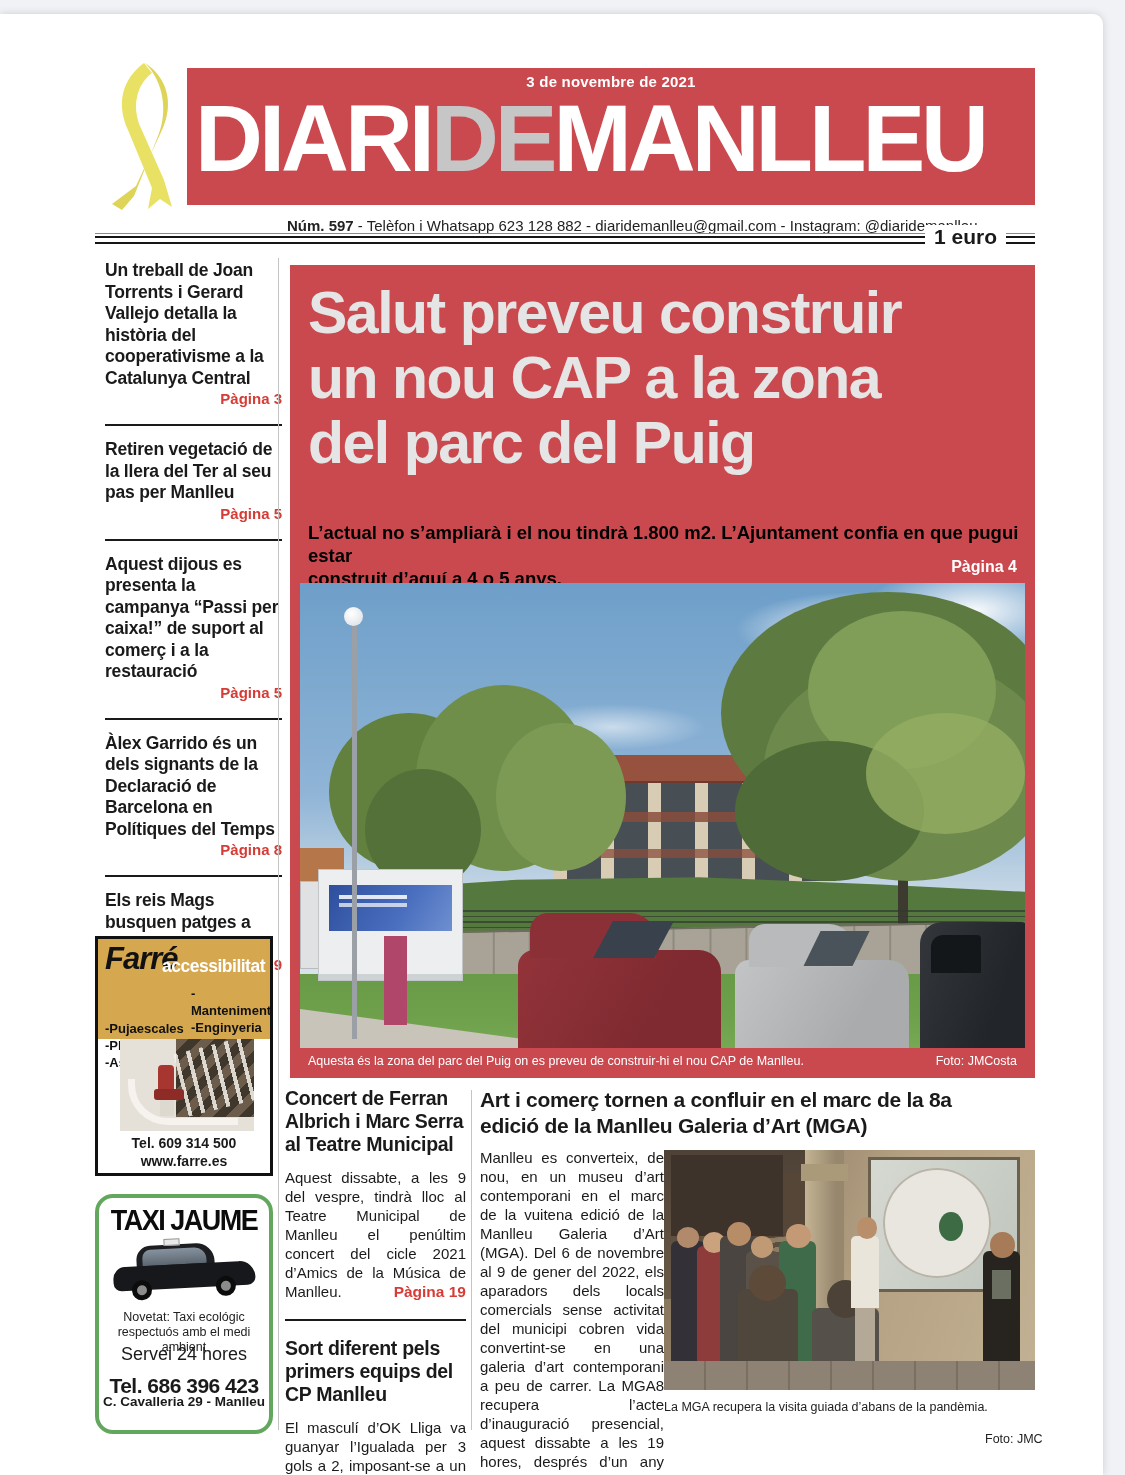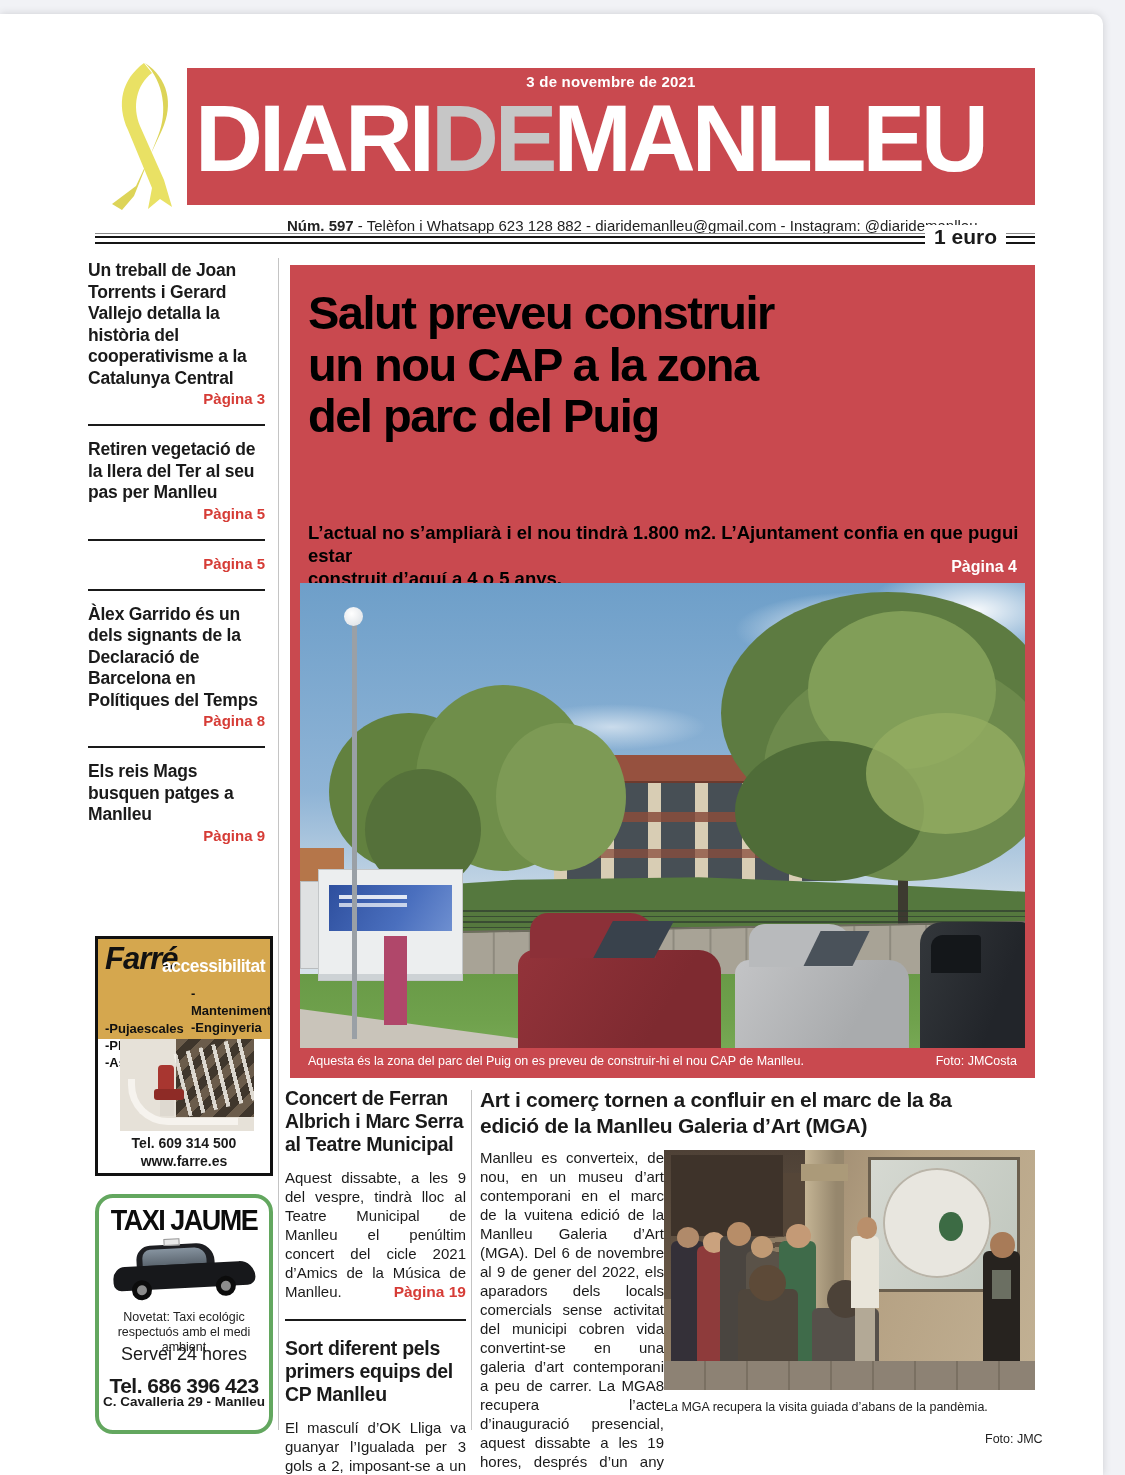--- a/index.html
+++ b/index.html
@@ -14,21 +14,21 @@
   #masthead-title { left:8px; top:24px; width:840px; font-weight:bold; font-size:94px; line-height:1; letter-spacing:-4px; white-space:nowrap; color:#fff; }
   #masthead-title .t-grey { color:#c6c6c6; }
   #ribbon { left:98px; top:60px; width:94px; height:152px; }
   #infoline { left:287px; top:217px; font-size:15px; color:#222; }
   #infoline b { font-weight:bold; }
   #rule { left:95px; top:236px; width:940px; height:8px; border-top:2.5px solid #151515; border-bottom:2.5px solid #151515; }
   #rule:before { content:""; position:absolute; left:0; right:0; top:-5px; border-top:1px solid #8a8a8a; }
   #price { left:925px; top:225px; background:#fff; padding:0 9px; font-weight:bold; font-size:21px; z-index:3; }
 
   
-  #sidebar { left:88px; top:260px; width:177px; }
+  #sidebar { left:105px; top:260px; width:177px; }
   .sb-item + .sb-item { border-top:2px solid #1a1a1a; margin-top:17px; padding-top:13px; }
   .sb-h { font-weight:bold; font-size:17.5px; line-height:21.5px; letter-spacing:-.2px; }
   .pageref { color:#d63c36; font-weight:bold; font-size:15px; }
   .sb-item .pageref { display:block; text-align:right; margin-top:1px; }
   .vline { width:1px; background:#c4c4c4; }
   #vline1 { left:278px; top:258px; height:1172px; }
   #vline2 { left:471px; top:1090px; height:340px; }
 
   
   #farre { left:95px; top:936px; width:178px; height:240px; border:3px solid #111; background:#fff; overflow:hidden; }
@@ -59,21 +59,21 @@
   .wheel { top:40px; width:20px; height:20px; background:#0c0c0c; border-radius:50%; }
   .wheel:after { content:""; position:absolute; left:5px; top:5px; width:10px; height:10px; background:#8c8c8c; border-radius:50%; }
   #wheel1 { left:18px; } #wheel2 { left:102px; }
   #taxi-note { left:4px; top:112px; width:162px; text-align:center; font-size:12.5px; line-height:15px; color:#222; }
   #taxi-serv { left:0; top:146px; width:100%; text-align:center; font-size:18px; color:#1a1a1a; }
   #taxi-tel { left:0; top:176px; width:100%; text-align:center; font-weight:bold; font-size:21px; letter-spacing:-.5px; }
   #taxi-addr { left:0; top:196px; width:100%; text-align:center; font-weight:bold; font-size:13.5px; }
 
   
   #lead { left:290px; top:265px; width:745px; height:813px; background:#c9494f; }
-  #lead-headline { left:18px; top:16px; width:715px; color:#000000; font-weight:bold; font-size:47px; line-height:1.1; letter-spacing:-1.5px; white-space:pre-line;margin-top:6px; }
+  #lead-headline { left:18px; top:16px; width:715px; color:#e5e5e5; font-weight:bold; font-size:59px; line-height:1.1; letter-spacing:-1.5px; white-space:pre-line; }
   #lead-sub { left:18px; top:256px; width:712px; color:#000000; font-weight:bold; font-size:18.5px; line-height:23px; white-space:pre-line; }
   #lead-page { right:18px; top:293px; color:#fff; font-weight:bold; font-size:16px; }
   #lead-photo { left:10px; top:318px; width:725px; height:465px; overflow:hidden; background:linear-gradient(#6e9fc9 0%,#8fb4d6 45%,#c9d9e6 68%,#d7e2ea 75%); }
   #lead-caption { left:18px; top:789px; width:710px; color:#ffffff; font-size:12.5px; }
   #lead-credit { right:18px; top:789px; color:#fff; font-size:12.5px; }
 
   
   .cloud { background:radial-gradient(closest-side,rgba(255,255,255,.95),rgba(255,255,255,0)); border-radius:50%; }
   #building { left:35%; top:37%; width:39%; height:27%; background:#8a4c3c; }
   #building .b-roof { left:0; top:0; width:100%; height:22%; background:#96584472; background:#96513f; border-bottom:2px solid #6d3a2d; }
@@ -154,20 +154,21 @@
 <div id="sidebar" class="abs">
   <div class="sb-item">
     <div class="sb-h">Un treball de Joan Torrents i Gerard Vallejo detalla la història del cooperativisme a la Catalunya Central</div>
     <span class="pageref">Pàgina 3</span>
   </div>
   <div class="sb-item">
     <div class="sb-h">Retiren vegetació de la llera del Ter al seu pas per Manlleu</div>
     <span class="pageref">Pàgina 5</span>
   </div>
   <div class="sb-item">
+    <div class="sb-h">Aquest dijous es presenta la campanya “Passi per caixa!” de suport al comerç i a la restauració</div>
     <span class="pageref">Pàgina 5</span>
   </div>
   <div class="sb-item">
     <div class="sb-h">Àlex Garrido és un dels signants de la Declaració de Barcelona en Polítiques del Temps</div>
     <span class="pageref">Pàgina 8</span>
   </div>
   <div class="sb-item">
     <div class="sb-h">Els reis Mags busquen patges a Manlleu</div>
     <span class="pageref">Pàgina 9</span>
   </div>

